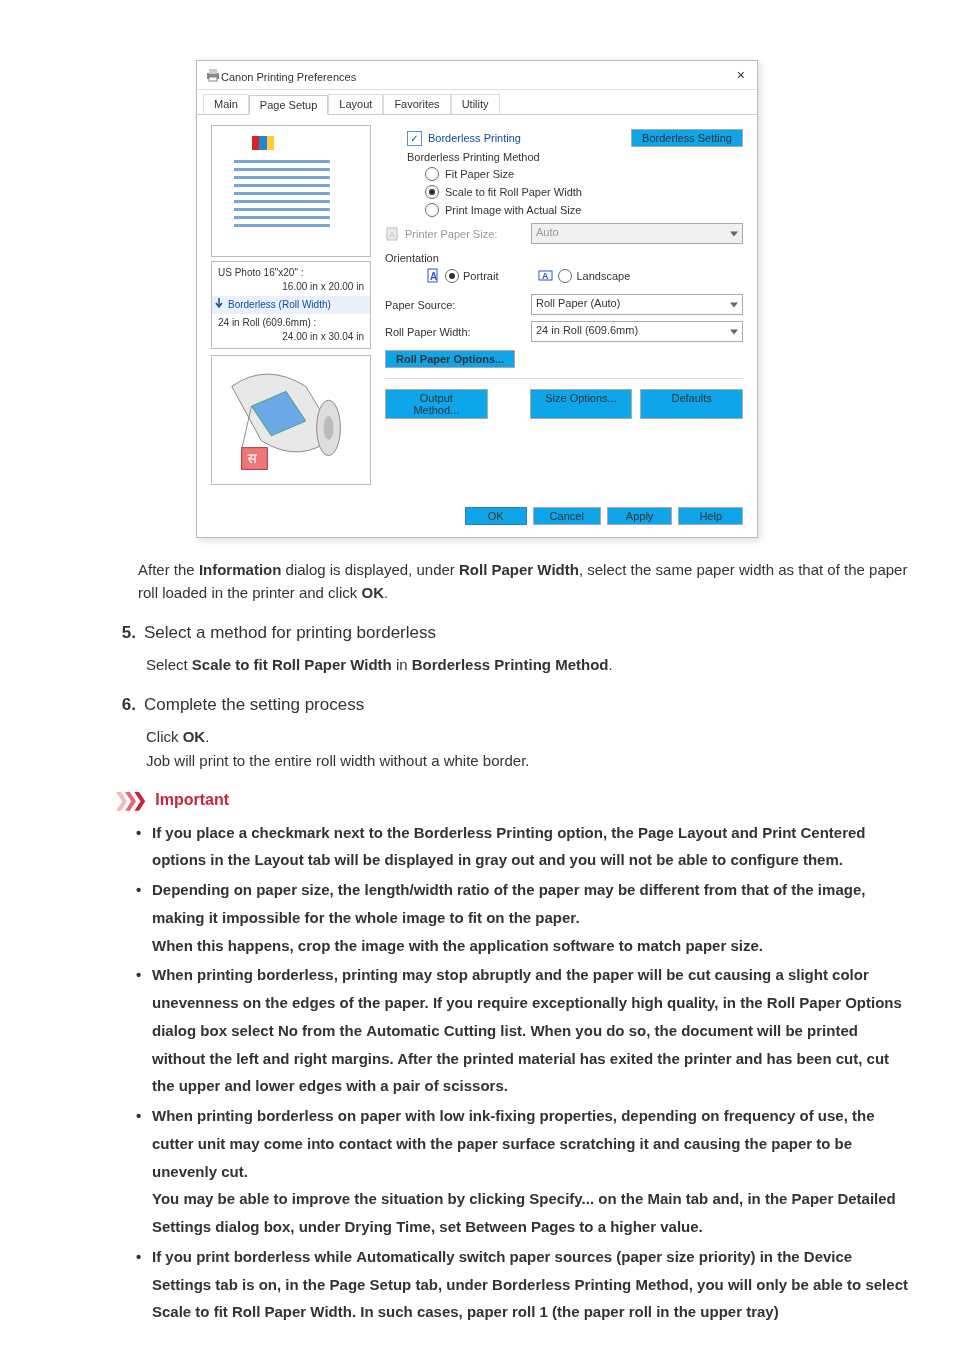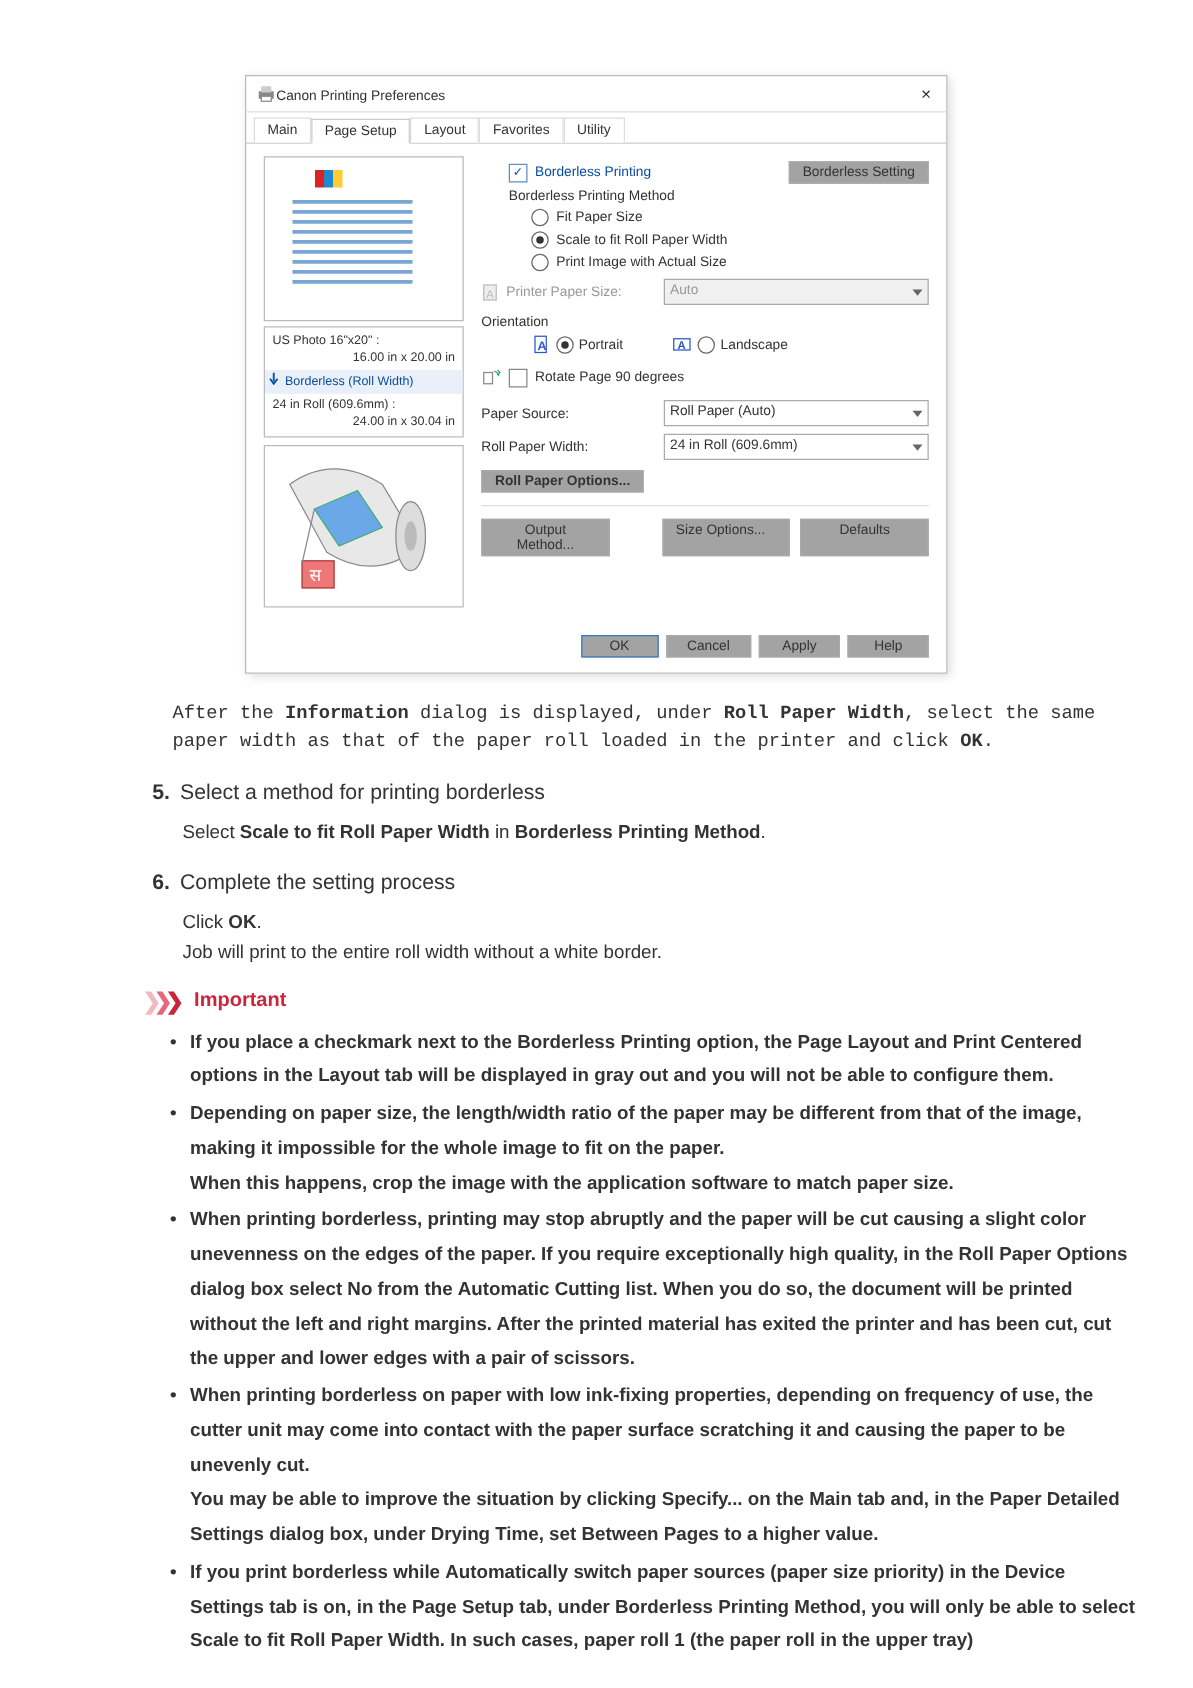--- a/index.html
+++ b/index.html
@@ -175,21 +175,21 @@
     align-items: center;
     justify-content: center;
   }
   .radio.on::after {
     content:"";
     width:6px; height:6px; border-radius:50%;
     background:#333;
   }
   .dlg-btn {
     border: 1px solid #aaa;
-    background: #a3a3a3;
+    background: #0ea5e9;
     padding: 2px 10px;
     font-size: 11px;
     display: inline-block;
   }
   .dlg-btn.primary { border-color:#3b78c3; }
   .dlg-btn-row {
     display: flex;
     gap: 8px;
     justify-content: flex-start;
     margin-top: 8px;
@@ -210,21 +210,20 @@
     margin: 8px 0 4px 0;
   }
 
   
   .content {
     padding: 0 10px;
   }
   .para {
     line-height: 1.55;
     margin: 0 0 14px 0;
-    font-family: Liberation Mono, monospace;
   }
   .indent1 { margin-left: 108px; }
   .step-row {
     display: flex;
     align-items: baseline;
     margin: 18px 0 10px 0;
   }
   .step-num {
     width: 28px;
     text-align: right;
@@ -397,46 +396,37 @@
             <span style="display:flex;align-items:center;gap:4px;">
               <span class="micro-icon"><svg viewBox="0 0 16 16">
                     <rect x="1" y="3" width="13" height="9" fill="#fff" stroke="#2a57c9"></rect>
                     <text x="4" y="11" font-size="9" fill="#2a57c9" font-weight="bold">A</text>
                   </svg></span>
               <span class="radio"></span>
               <span>Landscape</span>
             </span>
           </div>
 
-          <div class="chk-row" style="margin-top:10px;">
-            <span class="micro-icon"><svg viewBox="0 0 16 16">
-                  <rect x="2" y="4" width="7" height="9" fill="#fff" stroke="#888"></rect>
-                  <path d="M10 3 a4 4 0 0 1 4 4" fill="none" stroke="#3a7"></path>
-                  <path d="M13 2 l2 2 l-2 2" fill="none" stroke="#3a7"></path>
-                </svg></span>
-            <span class="chk unchecked"></span>
-            <span>Rotate Page 90 degrees</span>
-          </div>
 
           <div class="fld-row" style="margin-top:10px;">
             <span class="fld-label">Paper Source:</span>
             <div class="fld-select">Roll Paper (Auto)</div>
           </div>
           <div class="fld-row">
             <span class="fld-label">Roll Paper Width:</span>
             <div class="fld-select">24 in Roll (609.6mm)</div>
           </div>
           <div class="dlg-btn-row">
             <span class="dlg-btn">Roll Paper Options...</span>
           </div>
 
           <hr style="border:none;border-top:1px solid #ddd;margin:10px 0;">
           <div style="display:flex;gap:8px;">
             <span class="dlg-btn" style="flex:1;text-align:center;">Output Method...</span>
-            <span class="dlg-btn" style="flex:1;margin-left:34px;">Size Options...</span>
+            <span class="dlg-btn" style="flex:1;text-align:center;margin-left:34px;">Size Options...</span>
             <span class="dlg-btn" style="flex:1;text-align:center;">Defaults</span>
           </div>
         </div>
       </div>
       <div class="dlg-footer">
         <span class="dlg-btn primary" style="padding:2px 22px;">OK</span>
         <span class="dlg-btn" style="padding:2px 16px;">Cancel</span>
         <span class="dlg-btn" style="padding:2px 18px;">Apply</span>
         <span class="dlg-btn" style="padding:2px 20px;text-align:right;">Help</span>
       </div>

